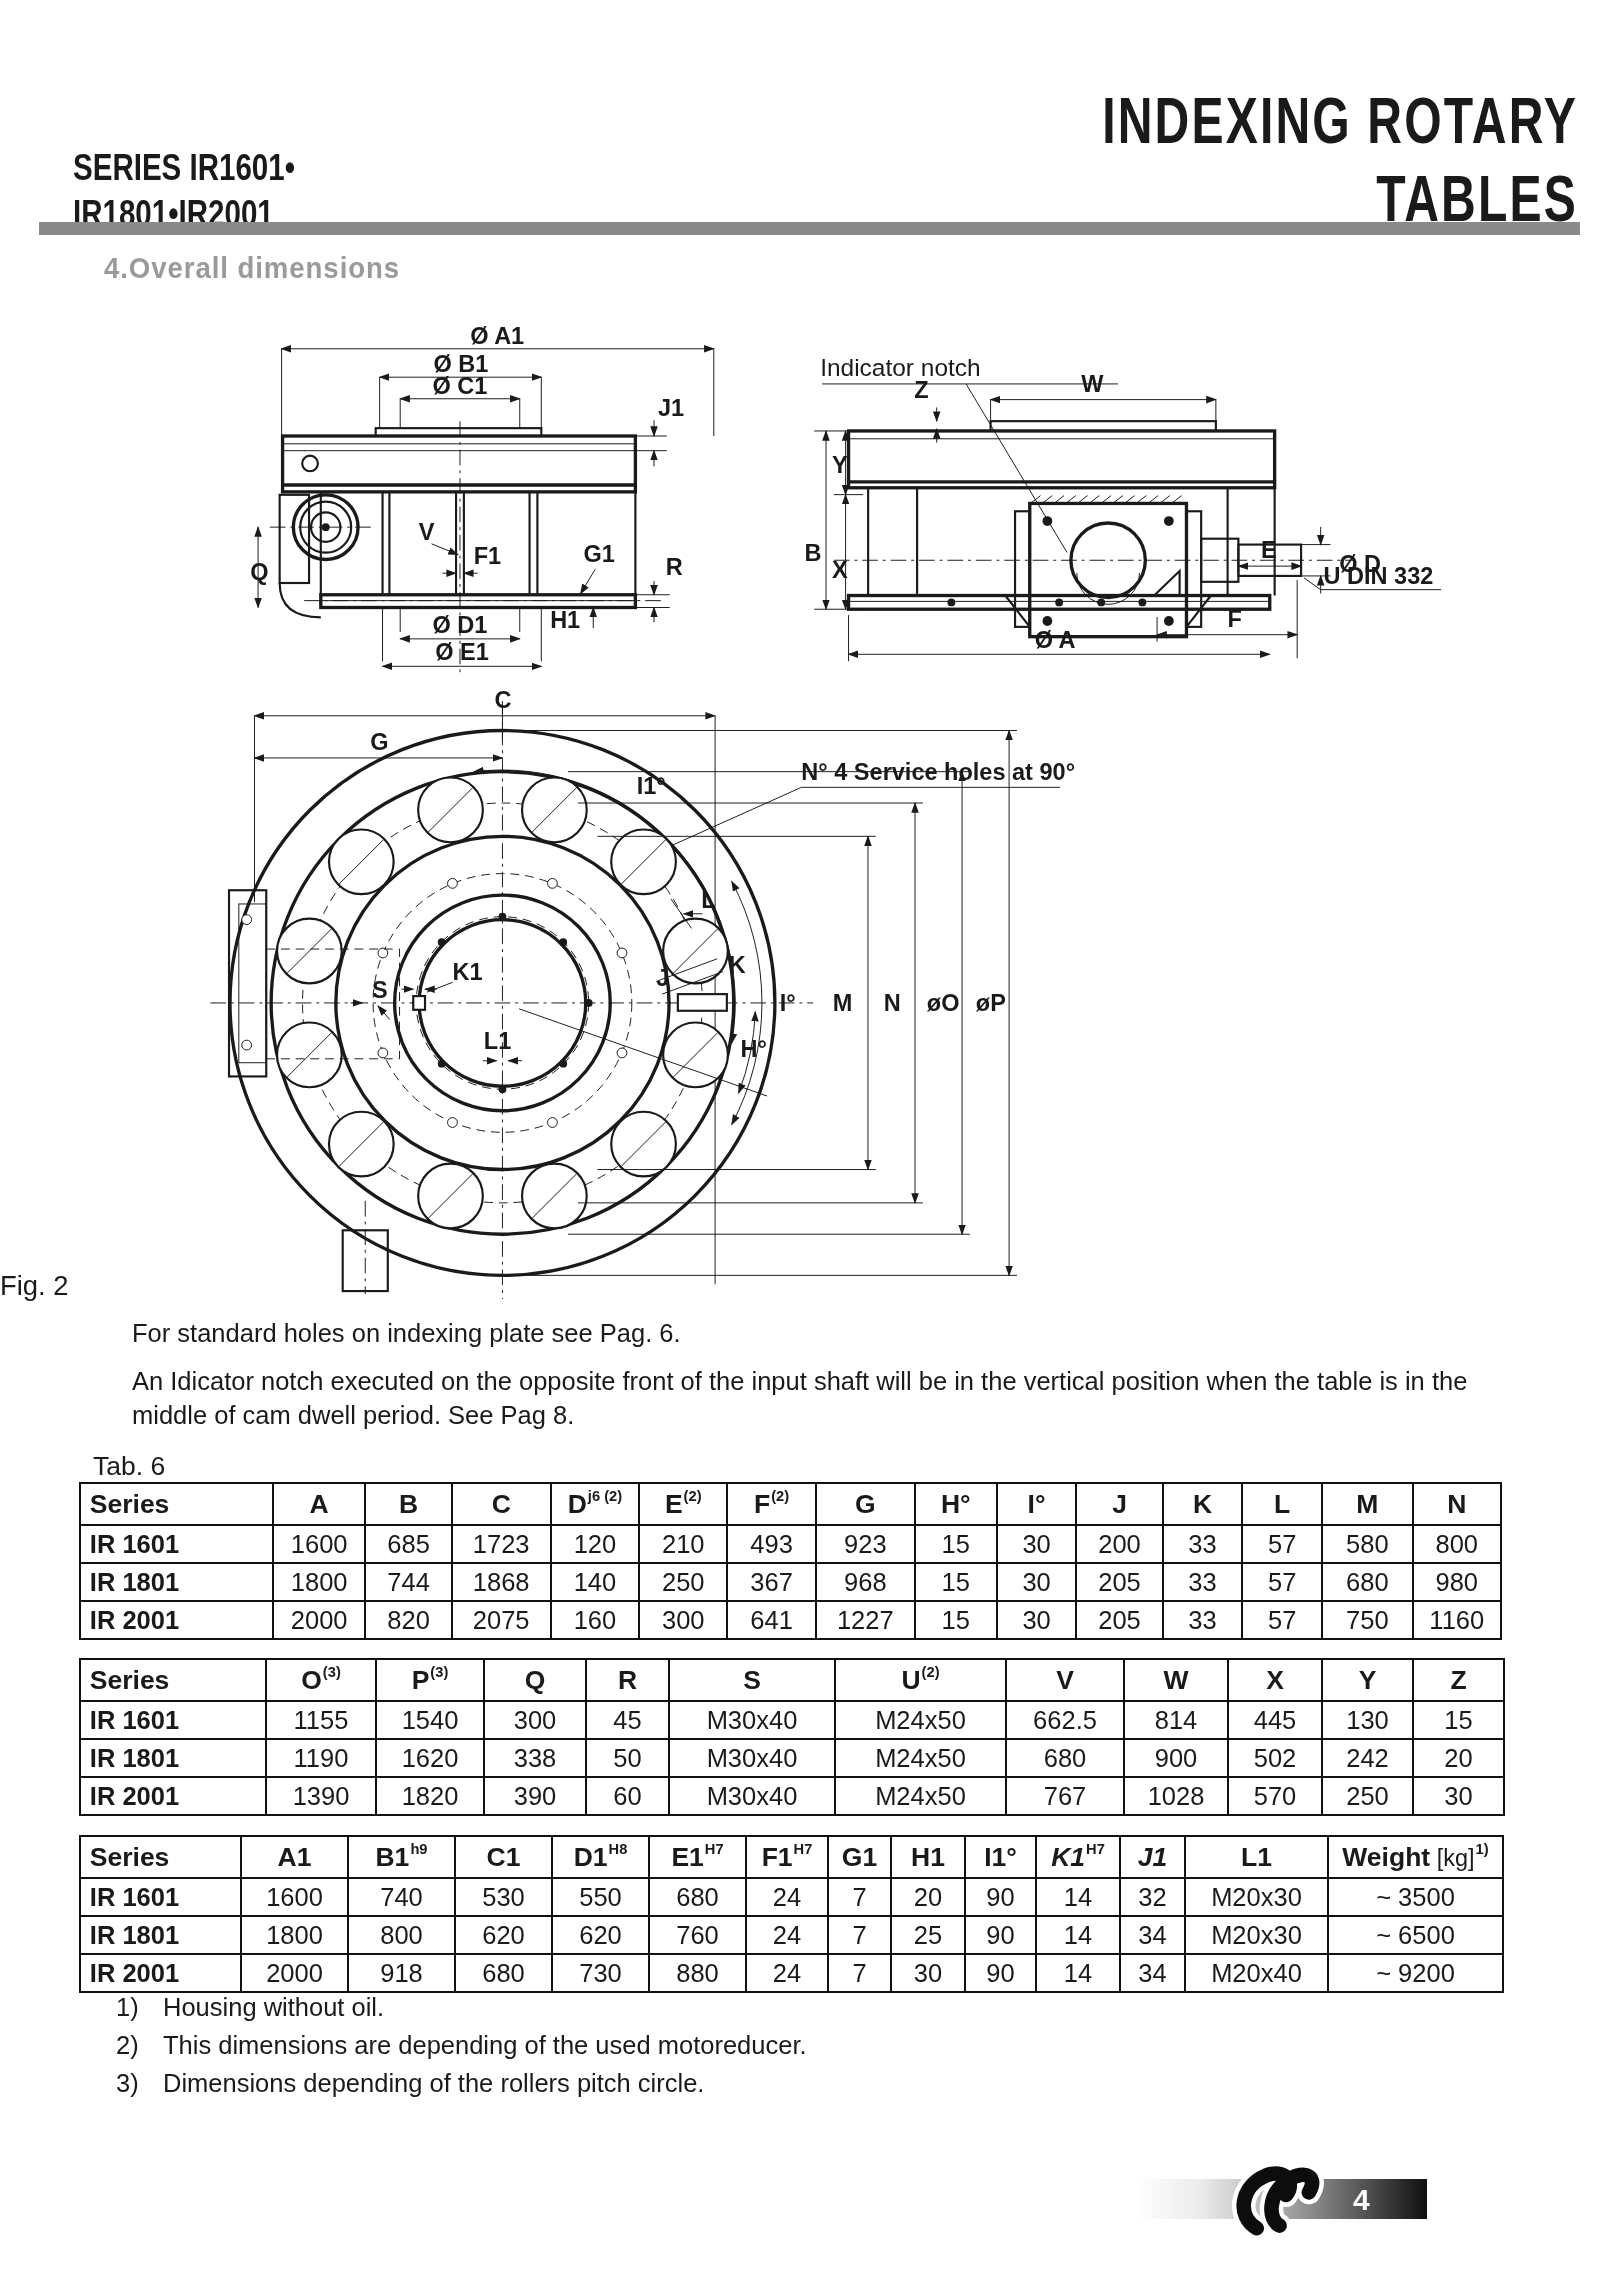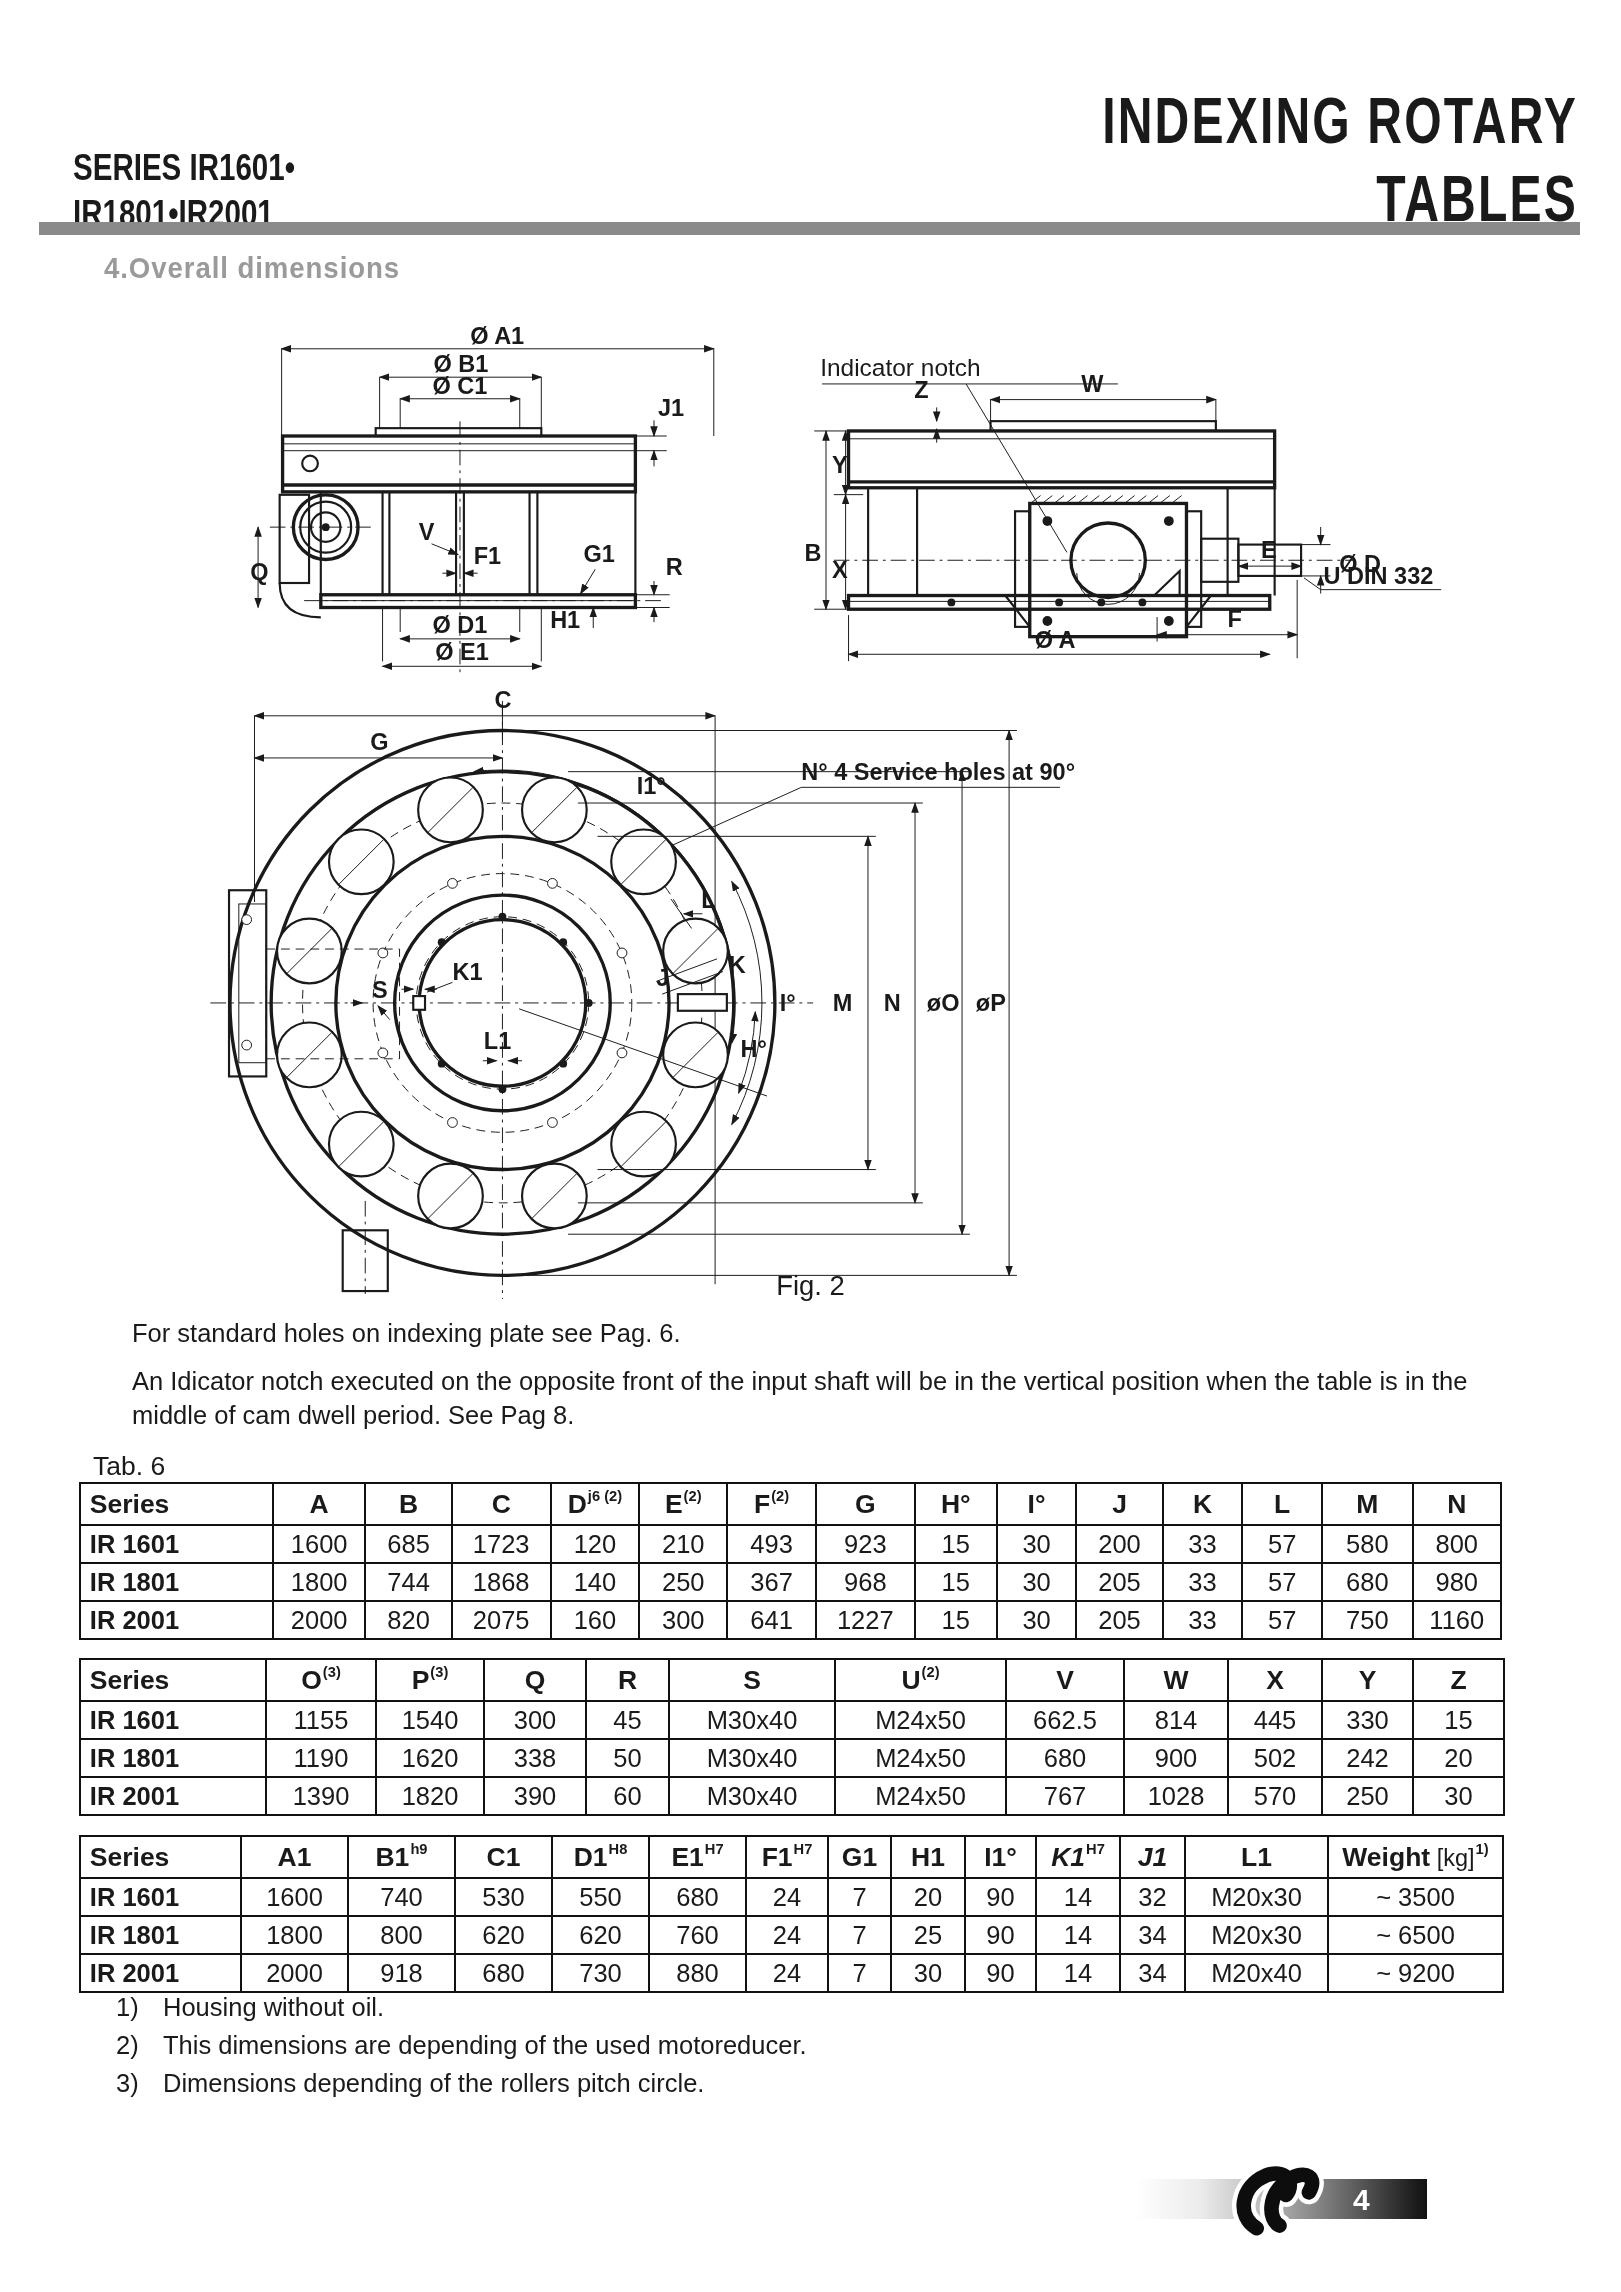--- a/index.html
+++ b/index.html
@@ -21,21 +21,21 @@
   svg{overflow:visible;}
   svg .ln{stroke:#1a1a1a;fill:none;}
   svg .thick{stroke-width:3.4;}
   svg .med{stroke-width:2.2;}
   svg .thin{stroke-width:1;}
   svg .dash{stroke-dasharray:9 6;}
   svg .dashdot{stroke-dasharray:16 5 3 5;stroke-width:1;}
   svg .dot{fill:#1a1a1a;stroke:none;}
   svg .hole{fill:#ffffff;stroke:#1a1a1a;}
   svg text{font-family:"Liberation Sans",sans-serif;font-size:24px;font-weight:bold;fill:#1a1a1a;}
-  .fig-caption{position:absolute;left:0;top:1270px;width:1621px;text-align:center;font-size:27.4px;}
+  .fig-caption{position:absolute;left:0;top:1270px;width:1621px;text-align:left;font-size:27.4px;}
   
   .notes{position:absolute;left:118px;top:1302px;width:1404px;font-size:25.5px;line-height:34px;}
   .notes p{margin:14px;}
   .tab-label{position:absolute;left:93px;top:1451px;font-size:26.5px;}
   
   table.spec{position:absolute;left:79px;border-collapse:collapse;table-layout:fixed;width:1423px;
         border:2.9px solid #111;font-size:25.5px;}
   table.spec th,table.spec td{border:2px solid #111;height:36px;text-align:center;padding:0;overflow:hidden;white-space:nowrap;}
   table.spec th{font-size:26.5px;font-weight:bold;height:40px;}
   table.spec th:first-child,table.spec td:first-child{text-align:left;padding-left:8.8px;font-weight:bold;}
@@ -520,21 +520,21 @@
           <td>IR 1601</td>
           <td>1155</td>
           <td>1540</td>
           <td>300</td>
           <td>45</td>
           <td>M30x40</td>
           <td>M24x50</td>
           <td>662.5</td>
           <td>814</td>
           <td>445</td>
-          <td>330</td>
+          <td>130</td>
           <td>15</td>
         </tr>
         <tr>
           <td>IR 1801</td>
           <td>1190</td>
           <td>1620</td>
           <td>338</td>
           <td>50</td>
           <td>M30x40</td>
           <td>M24x50</td>

